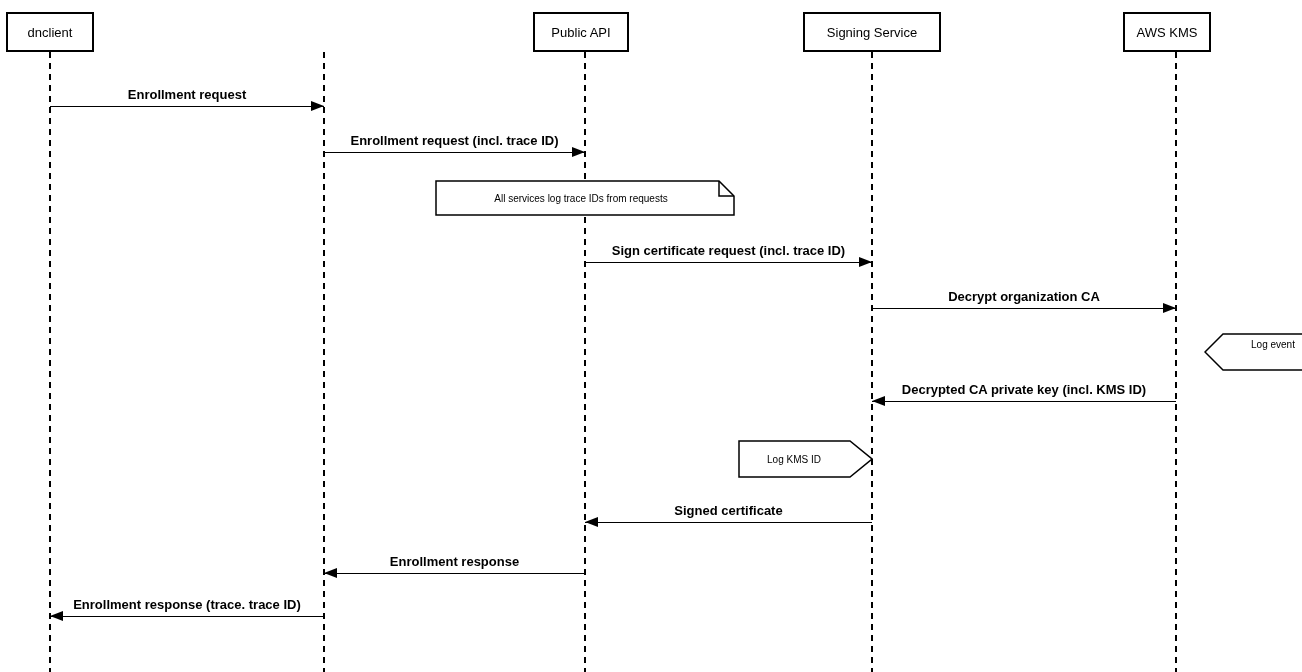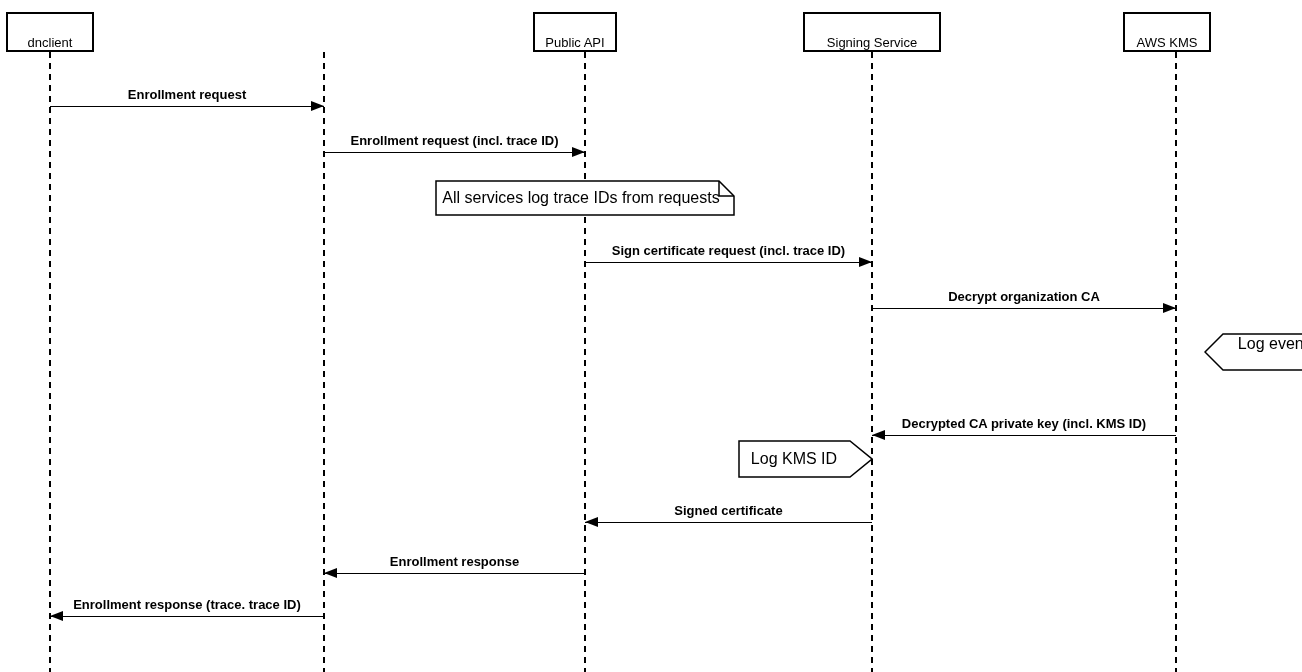--- a/index.html
+++ b/index.html
@@ -25,21 +25,21 @@
 
   
   .pbox {
     position: absolute;
     top: 12px;
     height: 40px;
     box-sizing: border-box;
     border: 2px solid #000;
     background: #fff;
     display: flex;
-    align-items: flex-end;
+    align-items: center;
     justify-content: center;
     font-size: 13px;
     z-index: 3;
     white-space: nowrap;
   }
 
   
   .msg { position: absolute; height: 26px; z-index: 2; font-weight: bold; }
   .msg-label {
     position: absolute;
@@ -66,40 +66,40 @@
   .msg.dir-left  .msg-head { left: 0;  border-right: 13px solid #000; }
 
   
   .note { position: absolute; z-index: 4; }
   .note svg { position: absolute; left: 0; top: 0; display: block; }
   .note-text {
     position: absolute;
     display: flex;
     align-items: center;
     justify-content: center;
-    font-size: 16px;
+    font-size: 10px;
     white-space: nowrap;
     top: 0; bottom: 0;
   }
 </style>
 </head>
 <body>
 
 <div class="canvas">
 
   <div class="lifeline" style="left:49px"></div>
   <div class="lifeline" style="left:323px"></div>
   <div class="lifeline" style="left:584px"></div>
   <div class="lifeline" style="left:871px"></div>
   <div class="lifeline" style="left:1175px"></div>
 
   <div class="pbox" style="left:6px;width:88px">
     <span>dnclient</span>
   </div>
-  <div class="pbox" style="left:533px;width:84px">
+  <div class="pbox" style="left:533px;width:96px">
     <span>Public API</span>
   </div>
   <div class="pbox" style="left:803px;width:138px">
     <span>Signing Service</span>
   </div>
   <div class="pbox" style="left:1123px;width:88px">
     <span>AWS KMS</span>
   </div>
 
   <div class="msg dir-right" style="left:50px;top:81px;width:274px">
@@ -134,21 +134,21 @@
     <div class="msg-head"></div>
   </div>
 
   <div class="note" style="left:1204px;top:333px;width:119px;height:22px">
     <svg width="119" height="38" viewBox="0 0 119 38">
       <polygon points="1,19 19,1 118,1 118,37 19,37" fill="#ffffff" stroke="#000000" stroke-width="1.5"></polygon>
     </svg>
     <div class="note-text" style="left:19px;right:0">Log event</div>
   </div>
 
-  <div class="msg dir-left" style="left:872px;top:410px;width:304px">
+  <div class="msg dir-left" style="left:872px;top:376px;width:304px">
     <div class="msg-label">Decrypted CA private key (incl. KMS ID)</div>
     <div class="msg-line"></div>
     <div class="msg-head"></div>
   </div>
 
   <div class="note" style="left:738px;top:440px;width:135px;height:38px">
     <svg width="135" height="38" viewBox="0 0 135 38">
       <polygon points="1,1 112,1 134,19 112,37 1,37" fill="#ffffff" stroke="#000000" stroke-width="1.5"></polygon>
     </svg>
     <div class="note-text" style="left:0;width:112px">Log KMS ID</div>

